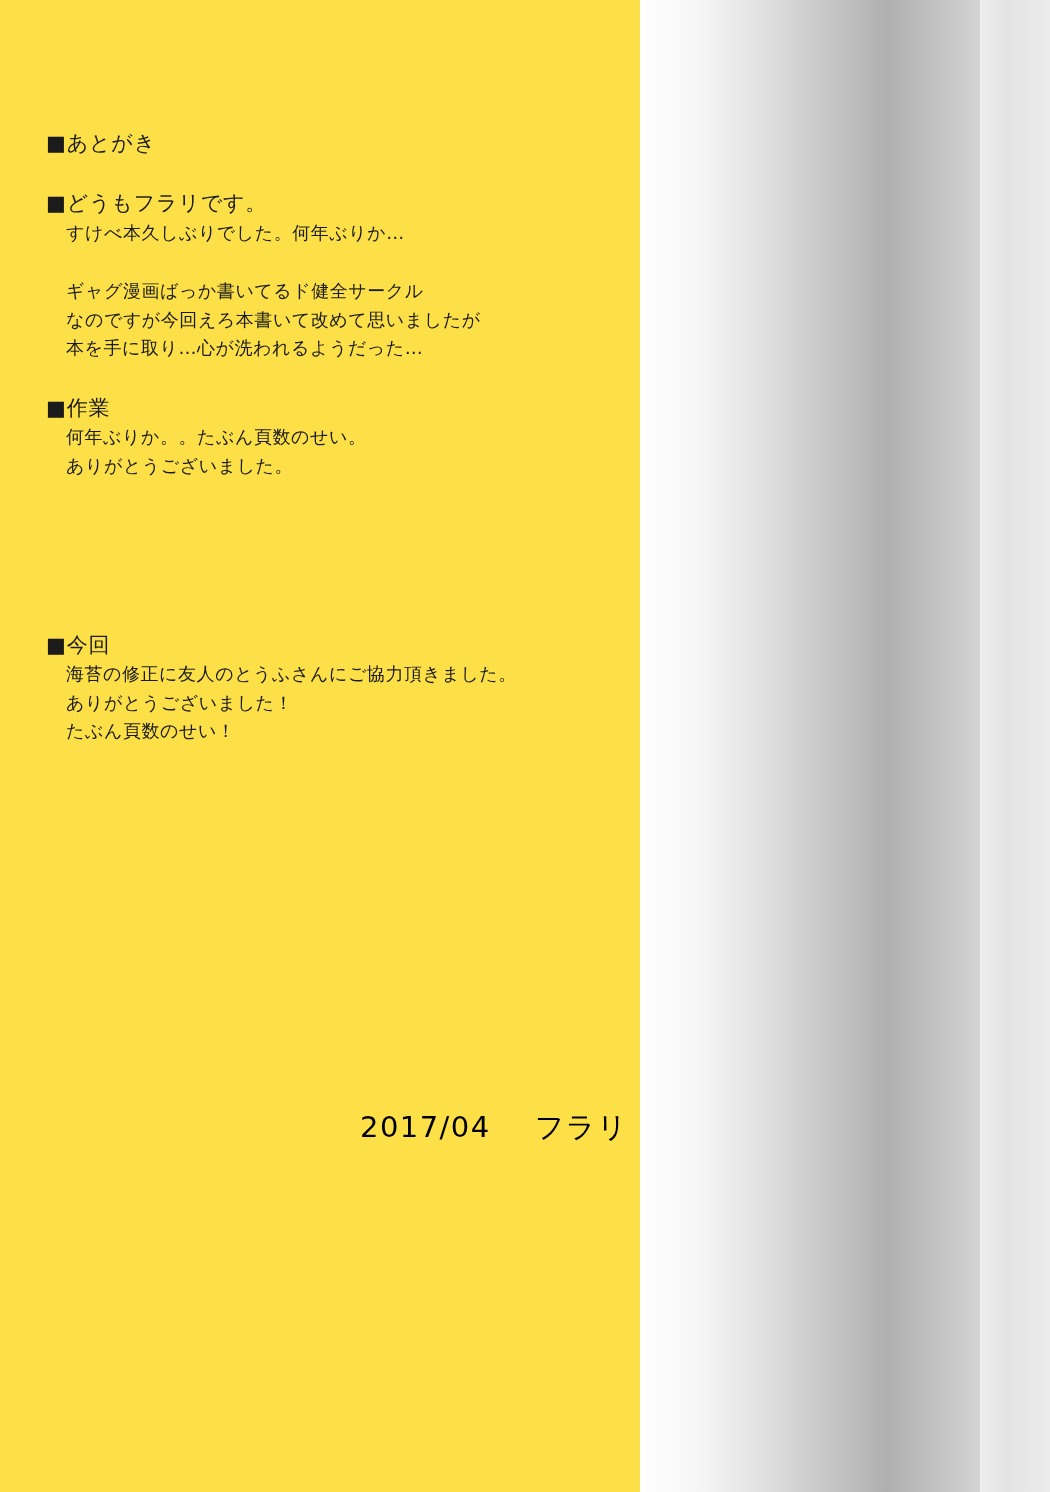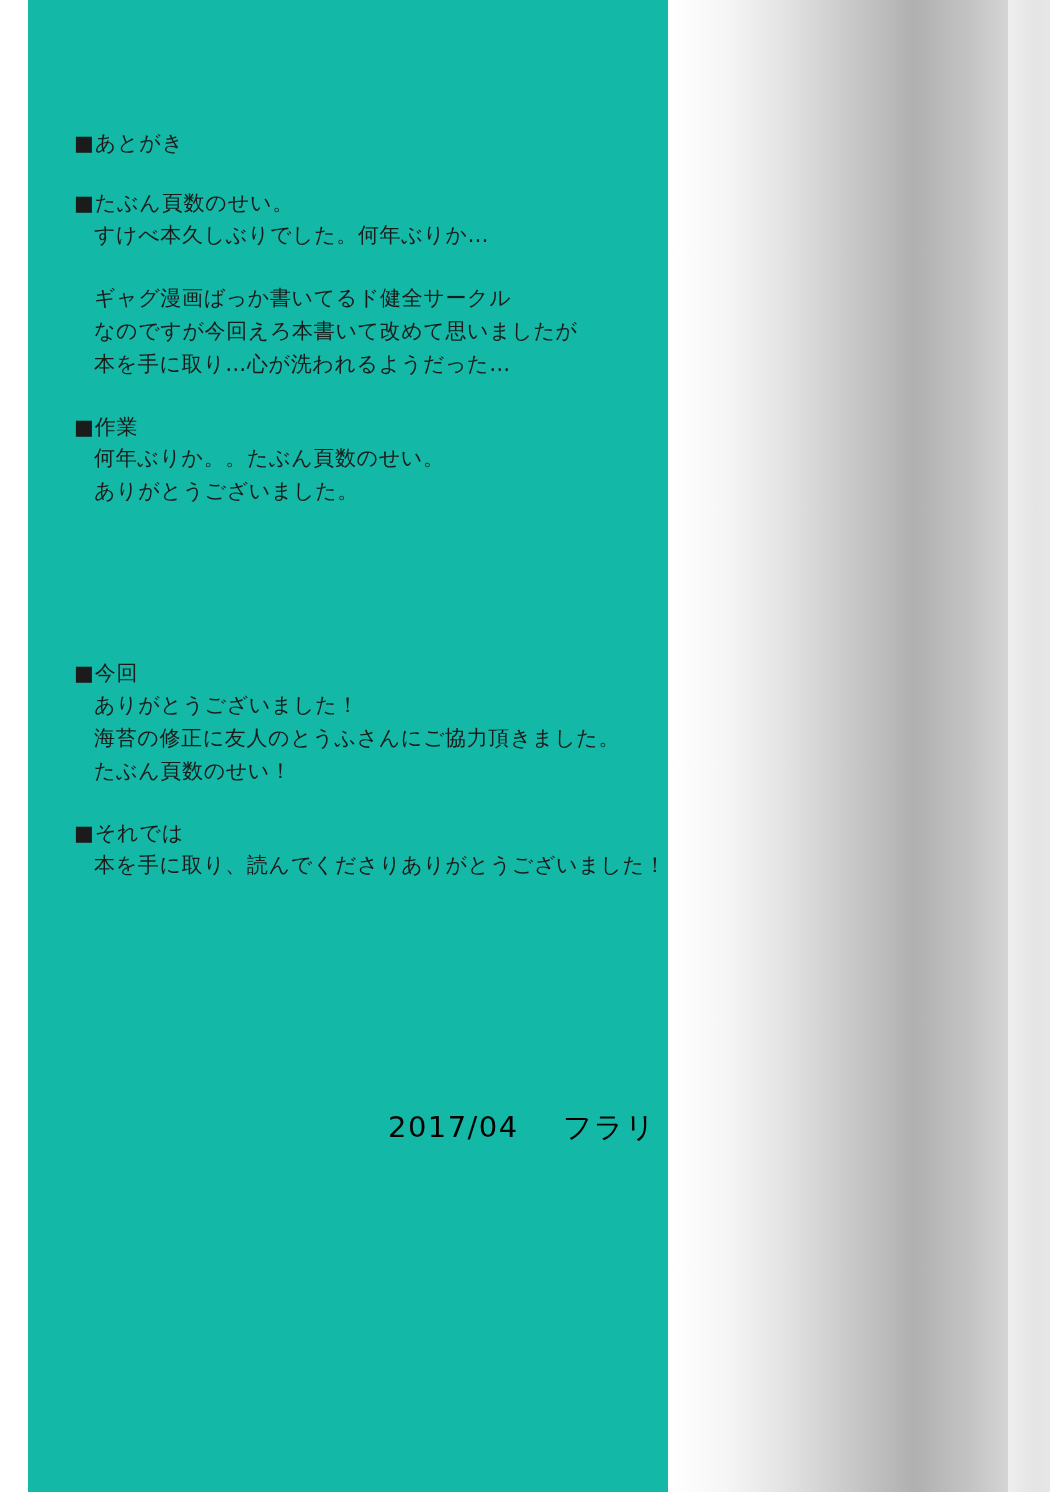--- a/index.html
+++ b/index.html
@@ -12,22 +12,21 @@
     height: 1492px;
     position: relative;
     overflow: hidden;
     font-family: "DejaVu Sans", "Liberation Sans", sans-serif;
   }
 
   
   .page {
     position: absolute;
     inset: 0;
-    background: #14b8a6;
-    margin-left: 28px;
+    background: #fde047;
   }
   .gutter-shade {
     position: absolute;
     top: 0;
     left: 640px;
     width: 410px;
     height: 100%;
     background: linear-gradient(to right,
         rgba(255,255,255,1) 0%,
         rgba(246,246,246,1) 14%,
@@ -72,21 +71,21 @@
   }
 
   .heading {
     font-size: 21px;
     line-height: 1.45;
     letter-spacing: 0.04em;
     white-space: nowrap;
     font-weight: 500;
   }
   .line {
-    font-size: 21px;
+    font-size: 18px;
     line-height: 1.58;
     letter-spacing: 0.03em;
     padding-left: 20px;
     white-space: nowrap;
   }
 
   .signature {
     position: absolute;
     left: 360px;
     top: 1108px;
@@ -102,47 +101,43 @@
 <div class="page">
 
   <div class="content">
     <div class="afterword">
 
       <div class="block">
         <div class="heading">■あとがき</div>
       </div>
 
       <div class="block">
-        <div class="heading">■たぶん頁数のせい。</div>
+        <div class="heading">■どうもフラリです。</div>
         <div class="line">すけべ本久しぶりでした。何年ぶりか…</div>
       </div>
 
       <div class="block">
         <div class="line">ギャグ漫画ばっか書いてるド健全サークル</div>
         <div class="line">なのですが今回えろ本書いて改めて思いましたが</div>
         <div class="line">本を手に取り…心が洗われるようだった…</div>
       </div>
 
       <div class="block gap-large">
         <div class="heading">■作業</div>
         <div class="line">何年ぶりか。。たぶん頁数のせい。</div>
         <div class="line">ありがとうございました。</div>
       </div>
 
       <div class="block">
         <div class="heading">■今回</div>
+        <div class="line">海苔の修正に友人のとうふさんにご協力頂きました。</div>
         <div class="line">ありがとうございました！</div>
-        <div class="line">海苔の修正に友人のとうふさんにご協力頂きました。</div>
         <div class="line">たぶん頁数のせい！</div>
       </div>
 
-      <div class="block">
-        <div class="heading">■それでは</div>
-        <div class="line">本を手に取り、読んでくださりありがとうございました！</div>
-      </div>
 
     </div>
 
     <div class="signature">
       <span class="date">2017/04</span><span class="author">フラリ</span>
     </div>
   </div>
 
   <div class="gutter-shade"></div>
   <div class="gutter-shade second"></div>

